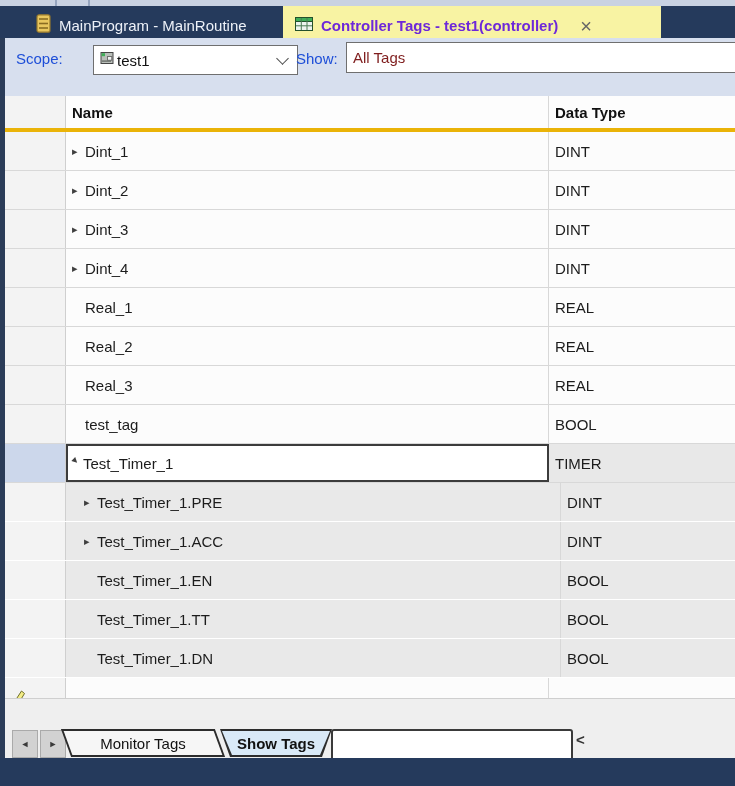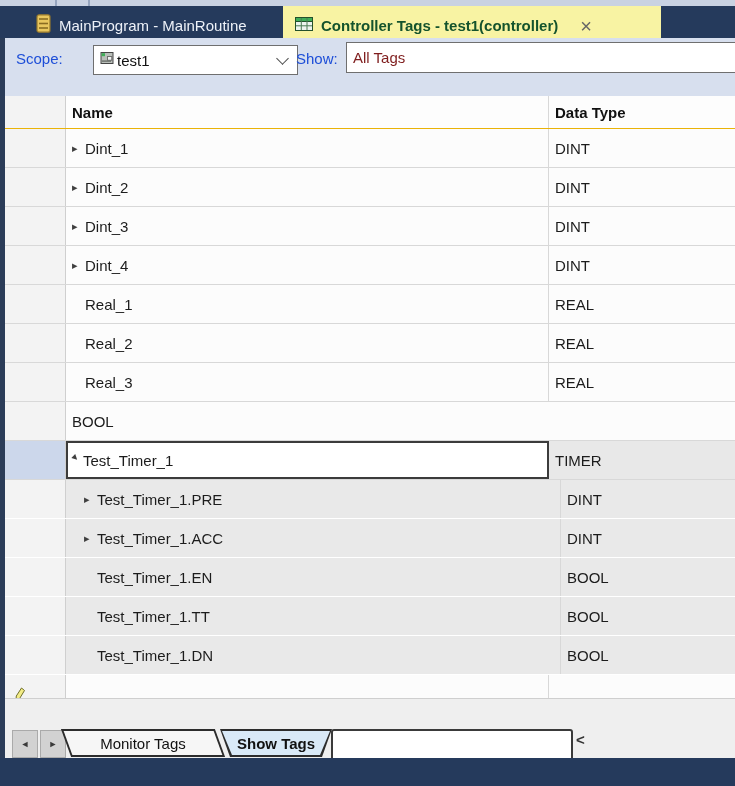--- a/index.html
+++ b/index.html
@@ -10,40 +10,40 @@
   
   .top-strip{left:0;top:0;width:735px;height:6px;background:#c9d2e2;}
   .top-strip .mark{position:absolute;top:0;width:2px;height:6px;background:#96a5bf;}
 
   
   .tabbar{left:0;top:6px;width:735px;height:32px;background:#253a5c;}
   .doc-tab{position:absolute;top:0;height:39px;display:flex;align-items:center;gap:8px;
            padding:0 12px;cursor:default;}
   .doc-tab .lbl{font-size:15px;color:#edf1f8;white-space:nowrap;}
   .doc-tab.active{background:#f8f3a3;}
-  .doc-tab.active .lbl{color:#14532d;font-weight:bold;}
+  .doc-tab.active .lbl{color:#6d28d9;font-weight:bold;}
   .close-x{font-size:20px;line-height:20px;color:#666;margin-left:14px;font-weight:400;}
 
   
   .toolbar{left:0;top:38px;width:735px;height:58px;background:#d7dfee;}
   .left-edge{left:0;top:38px;width:5px;height:720px;background:#2b3c58;}
   .tb-label{position:absolute;font-size:15px;color:#1d4ed8;}
   .scope-select{left:93px;top:7px;width:191px;height:28px;background:#fff;
                 border:1px solid #6f6f6f;display:flex;align-items:center;padding:0 6px;gap:3px;position:absolute;}
   .scope-select .val{font-size:15px;color:#111;flex:1;}
   .chev{width:8px;height:8px;border-right:1.6px solid #4a4a4a;border-bottom:1.6px solid #4a4a4a;
         transform:rotate(45deg);margin:-4px 4px 0 0;}
   .show-field{left:346px;top:4px;width:389px;height:29px;background:#fff;
               border:1px solid #6f6f6f;border-right:none;display:flex;align-items:center;
               padding:0 6px;position:absolute;}
   .show-field .val{font-size:15px;color:#7f1d1d;text-align:right;}
 
   
   .tagtable{left:5px;top:96px;width:730px;height:602px;background:#fff;}
-  .thead{display:flex;height:32px;background:#fdfdfd;border-bottom:1px solid #eab308;}
+  .thead{display:flex;height:32px;background:#fdfdfd;border-bottom:4px solid #eab308;}
   .trow{display:flex;height:38px;border-bottom:1px solid #d8d8d8;background:#fcfcfc;}
   .trow.gray{background:#e9e9e9;border-bottom-color:#ffffff;}
   .cell{height:100%;display:flex;align-items:center;font-size:15px;color:#1c1c1c;overflow:hidden;}
   .gutter{width:52px;background:#f3f3f3;border-right:1px solid #cfcfcf;justify-content:flex-start;
           padding-left:8px;}
   .trow.gray .gutter{background:#f3f3f3;}
   .namecol{width:476px;border-right:1px solid #d8d8d8;padding-left:6px;}
   .typecol{flex:1;padding-left:6px;}
   .thead .namecol,.thead .typecol{font-weight:bold;color:#111;}
   .trow.selected .gutter{background:#ccd7eb;}
@@ -205,20 +205,24 @@
           <div class="cell namecol">
             <span class="arrow"></span>
             <span>Real_3</span>
           </div>
           <div class="cell typecol">
             <span>REAL</span>
           </div>
         </div>
         <div class="trow">
           <div class="cell gutter"></div>
+          <div class="cell namecol">
+            <span class="arrow"></span>
+            <span>test_tag</span>
+          </div>
           <div class="cell typecol">
             <span>BOOL</span>
           </div>
         </div>
         <div class="trow selected">
           <div class="cell gutter"></div>
           <div class="cell namecol">
             <span class="arrow exp">▸</span>
             <span>Test_Timer_1</span>
           </div>

